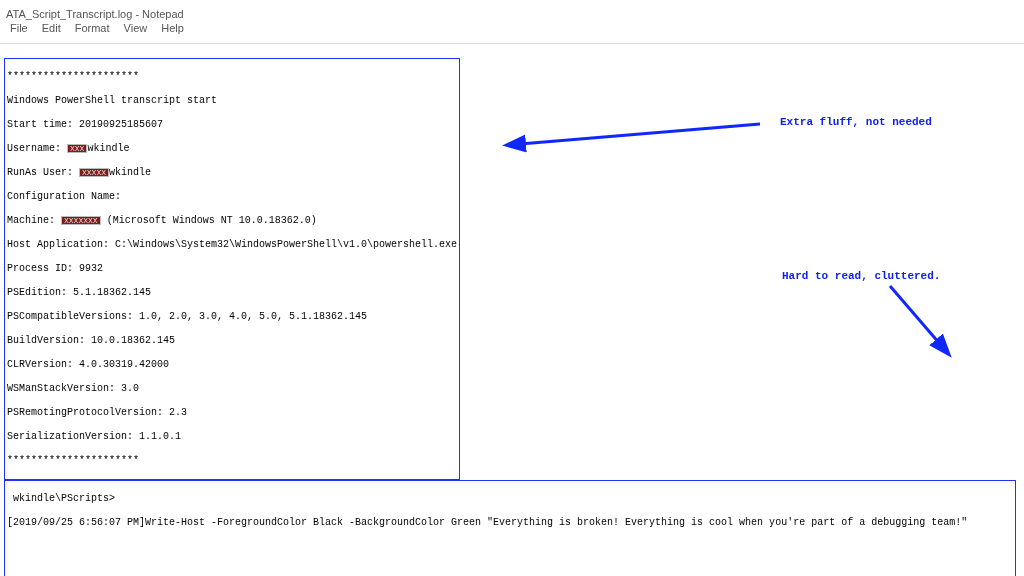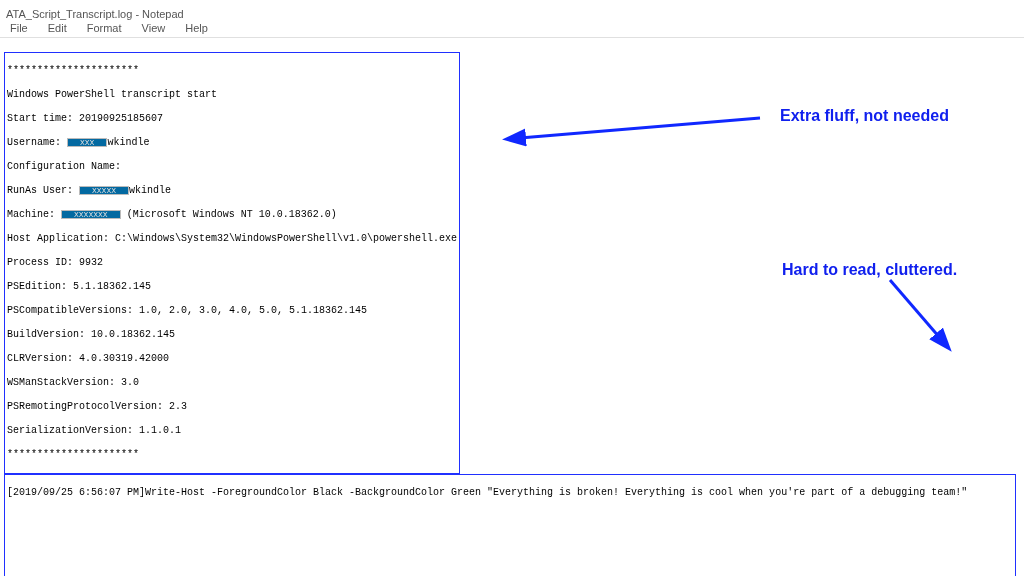--- a/index.html
+++ b/index.html
@@ -11,26 +11,26 @@
     background: #ffffff;
     color: #000;
     overflow: hidden;
   }
   .title-bar {
     padding: 8px 6px 0 6px;
     color: #555;
     font-size: 11px;
   }
   .menu-bar {
-    padding: 1px 4px 2px 4px;
+    padding: 1px 4px 8px 4px;
     color: #555;
     font-size: 11px;
     border-bottom: 1px solid #e0e0e0;
     display: flex;
-    gap: 8px;
+    gap: 2px;
   }
   .menu-item {
     padding: 1px 6px;
     cursor: default;
   }
   .content {
     position: relative;
     padding: 2px 4px;
     font-family: Consolas, "Courier New", monospace;
     font-size: 10px;
@@ -38,35 +38,35 @@
     white-space: pre;
   }
   .box {
     border: 1.5px solid #2030ff;
     display: inline-block;
     padding: 0 2px;
   }
   .line { white-space: pre; }
   .redact {
     display: inline-block;
-    background: #0369a1;
+    background: #7f1d1d;
     color: #dcdcdc;
     border: 1px solid #bbb;
     height: 9px;
     vertical-align: middle;
     line-height: 8px;
     font-size: 8px;
-    padding: 0 12px;
+    padding: 0 2px;
   }
   .annotation {
     position: absolute;
     color: #1020ee;
-    font-family: Liberation Sans, sans-serif;
+    font-family: Liberation Mono, monospace;
     font-weight: bold;
-    font-size: 16px;
+    font-size: 11px;
     white-space: nowrap;
   }
   svg.arrow {
     position: absolute;
     overflow: visible;
   }
 </style>
 </head>
 <body>
 
@@ -81,35 +81,36 @@
   <span class="menu-item">View</span>
   <span class="menu-item">Help</span>
 </div>
 
 <div class="content">
 <div class="box">
 <div class="line">**********************</div>
 <div class="line">Windows PowerShell transcript start</div>
 <div class="line">Start time: 20190925185607</div>
 <div class="line"><span>Username: </span><span class="redact">XXX</span><span>wkindle</span></div>
+<div class="line"><span>RunAs User: </span><span class="redact">XXXXX</span><span>wkindle</span></div>
 <div class="line">Configuration Name:</div>
-<div class="line"><span>RunAs User: </span><span class="redact">XXXXX</span><span>wkindle</span></div>
 <div class="line"><span>Machine: </span><span class="redact">XXXXXXX</span><span> (Microsoft Windows NT 10.0.18362.0)</span></div>
 <div class="line">Host Application: C:\Windows\System32\WindowsPowerShell\v1.0\powershell.exe</div>
 <div class="line">Process ID: 9932</div>
 <div class="line">PSEdition: 5.1.18362.145</div>
 <div class="line">PSCompatibleVersions: 1.0, 2.0, 3.0, 4.0, 5.0, 5.1.18362.145</div>
 <div class="line">BuildVersion: 10.0.18362.145</div>
 <div class="line">CLRVersion: 4.0.30319.42000</div>
 <div class="line">WSManStackVersion: 3.0</div>
 <div class="line">PSRemotingProtocolVersion: 2.3</div>
 <div class="line">SerializationVersion: 1.1.0.1</div>
 <div class="line">**********************</div>
 </div>
 <div class="box" style="width:1012px">
+<div class="line"> wkindle\PScripts&gt;</div>
 <div class="line">[2019/09/25 6:56:07 PM]Write-Host -ForegroundColor Black -BackgroundColor Green "Everything is broken! Everything is cool when you're part of a debugging team!"</div>
 
 
 
 
 
 
 
 
 

